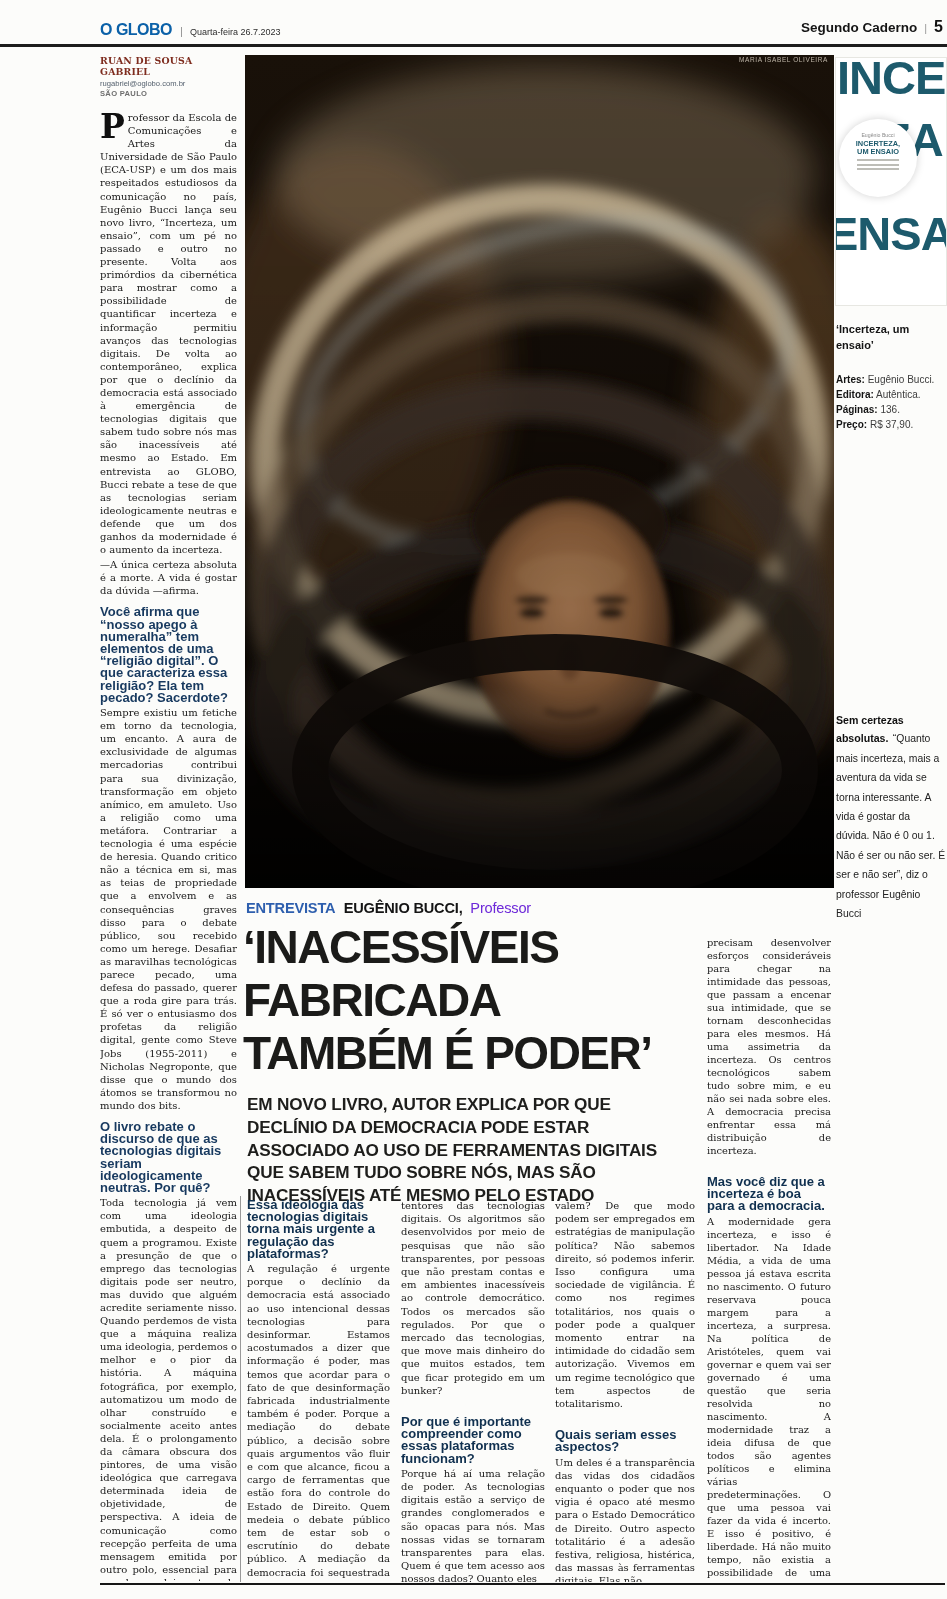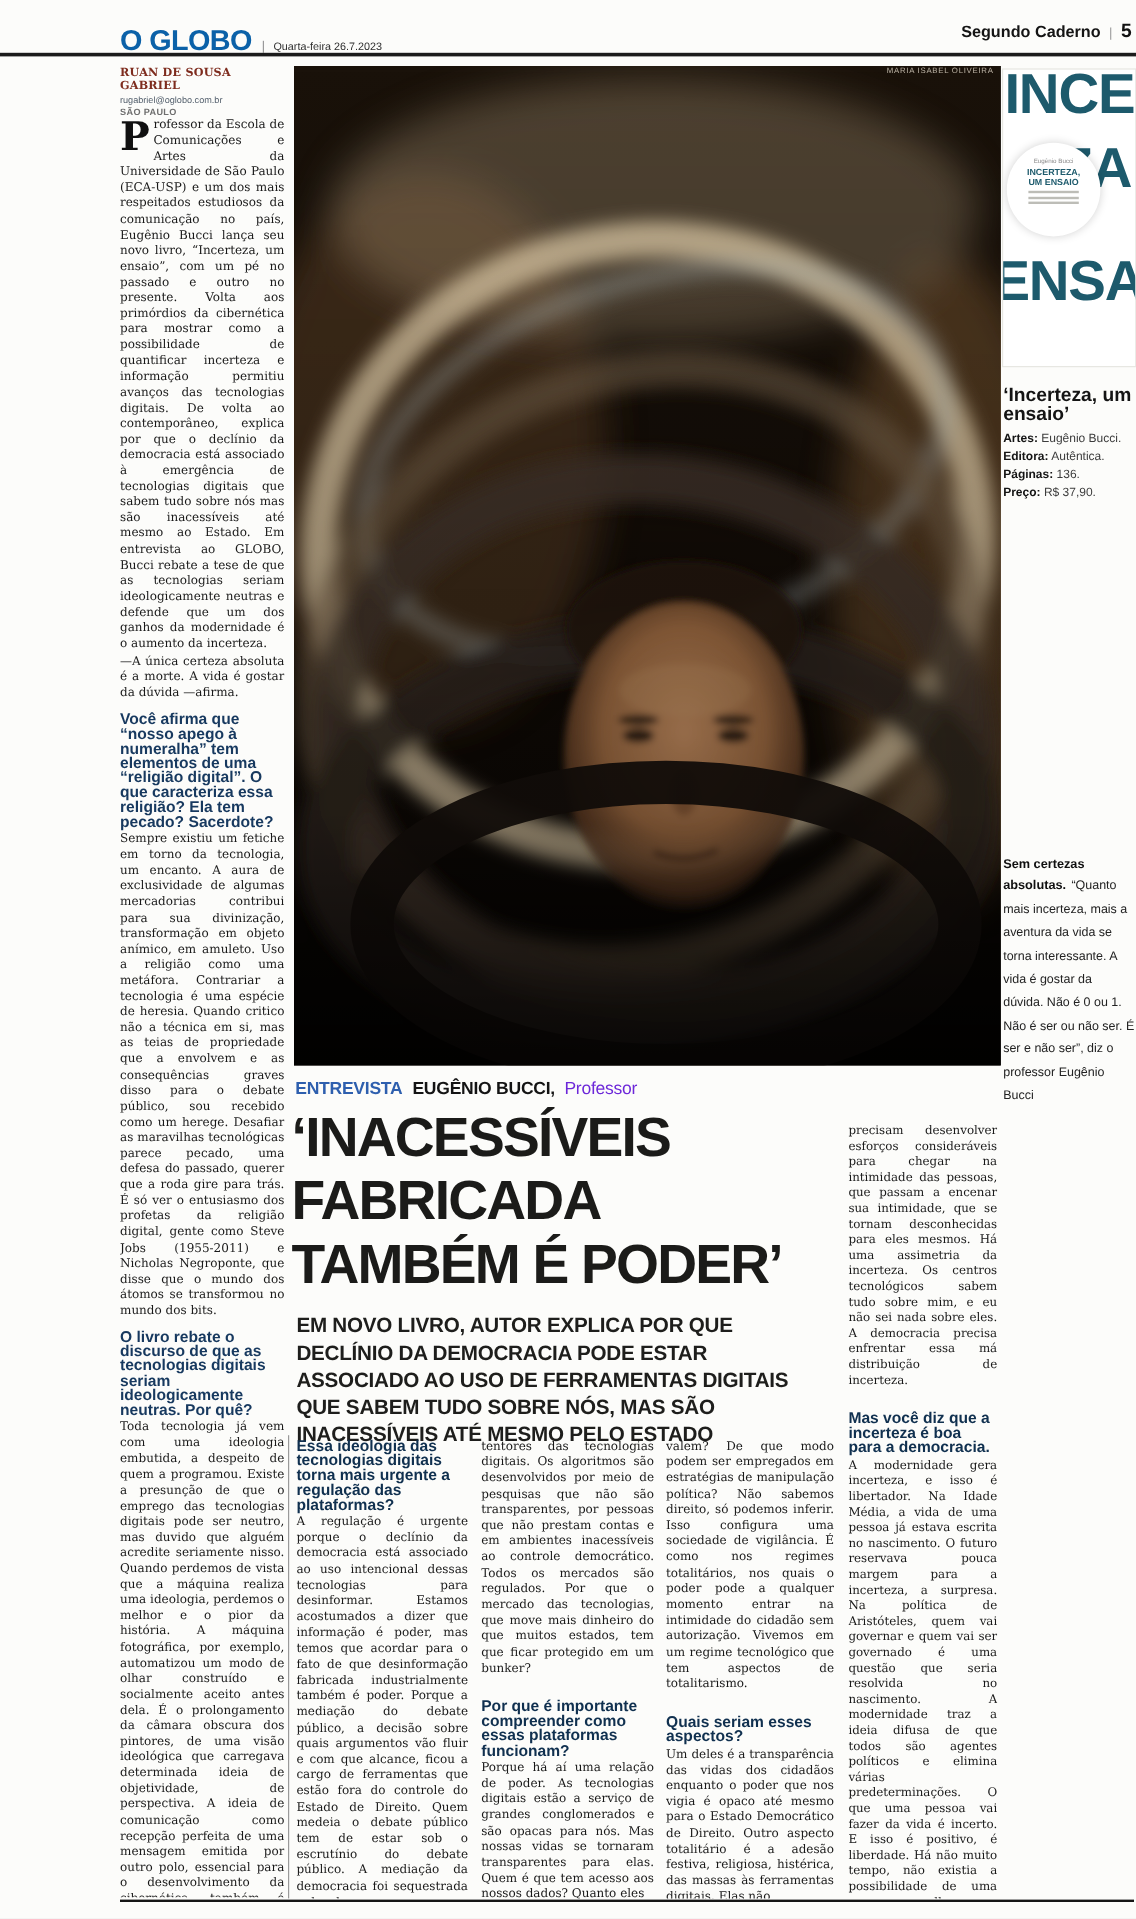--- a/index.html
+++ b/index.html
@@ -1,52 +1,52 @@
 <!DOCTYPE html>
 <html lang="pt"><head>
 <meta charset="utf-8">
 <style>
   html,body{margin:0;padding:0;background:#e8e8e6;}
   .page{position:relative;width:947px;height:1599px;background:#fcfcfa;overflow:hidden;
         font-family:"Liberation Sans",sans-serif;color:#1a1a1a;}
   
   .hdr-left{position:absolute;left:100px;top:21px;display:flex;align-items:baseline;}
-  .logo{font-weight:800;font-size:24px;letter-spacing:-.5px;color:#0b61a8;font-family:"Liberation Sans",sans-serif;}
+  .logo{font-weight:800;font-size:16px;letter-spacing:-.5px;color:#0b61a8;font-family:"Liberation Sans",sans-serif;}
   .hdr-date{margin-left:9px;padding-left:8px;border-left:1px solid #9a9a9a;font-size:9px;color:#2e2e2e;}
   .hdr-right{position:absolute;right:4px;top:18px;display:flex;align-items:baseline;}
   .hdr-section{font-size:13.5px;font-weight:600;color:#141414;}
   .hdr-sep{margin:0 7px;color:#9a9a9a;font-size:11px;}
   .hdr-pageno{font-size:16px;font-weight:800;color:#111;}
   .hdr-rule{position:absolute;left:0;top:44px;width:947px;height:3px;background:#1c1c1c;}
   
   .col-left{position:absolute;left:100px;top:55px;width:137px;height:1526px;overflow:hidden;}
   .by-author{font-family:"DejaVu Serif",serif;font-weight:bold;font-size:9.3px;color:#7e2c1e;letter-spacing:.2px;}
   .by-email{font-size:7.6px;color:#55616e;margin-top:2px;}
   .by-city{font-size:7.6px;font-weight:bold;color:#6e6e6e;margin-top:1px;letter-spacing:.3px;}
-  .byline{}
+  .byline{margin-bottom:13px;}
   .a{font-family:"DejaVu Serif",serif;font-size:10px;line-height:13.1px;text-align:justify;color:#191919;margin:0;}
   .dropcap{float:left;font-family:"DejaVu Serif",serif;font-weight:bold;font-size:33px;line-height:27px;
            padding:2px 3px 0 0;color:#101010;}
   .dash-p{margin-top:2px;}
   .q{font-size:13px;line-height:12.2px;font-weight:bold;color:#17395f;margin:9px 0 2px;text-align:left;}
   
   .photo{position:absolute;left:245px;top:55px;width:589px;height:833px;background:#0d0906;overflow:hidden;}
   .photo svg{display:block;}
   .credit{position:absolute;top:1px;right:6px;font-size:6.5px;letter-spacing:.6px;color:#d8cfc0;opacity:.85;}
   
   .cover{position:absolute;left:836px;top:58px;width:110px;height:247px;background:#ffffff;overflow:hidden;
          box-shadow:0 0 0 1px #e7e7e2;}
   .cov-row{position:absolute;font-weight:800;font-size:47px;line-height:1;color:#1d5a6c;letter-spacing:-1px;white-space:nowrap;}
   .cov-circle{position:absolute;left:3px;top:61px;width:78px;height:78px;border-radius:50%;background:#fff;
               box-shadow:0 0 8px rgba(0,0,0,.18);text-align:center;padding-top:13px;box-sizing:border-box;}
   .cov-circ-author{font-size:5.2px;color:#8a8a8a;}
   .cov-circ-title{font-size:7.4px;line-height:8.4px;font-weight:bold;color:#1d5a6c;margin-top:2px;}
   .cov-bar{width:42px;height:2px;background:#bdbdb7;margin:2.5px auto 0;}
   .bk-caption{position:absolute;left:836px;top:322px;width:110px;}
-  .bk-title{font-weight:bold;font-size:16px;line-height:15.5px;color:#141414;margin-bottom:5px;}
+  .bk-title{font-weight:bold;font-size:11px;line-height:15.5px;color:#141414;margin-bottom:19px;}
   .bk-field{font-size:10px;line-height:15px;color:#3c3c3c;}
   .bk-label{font-weight:bold;color:#141414;}
   
   .pullquote{position:absolute;left:836px;top:710px;width:110px;}
   .pq-lead{font-weight:bold;font-size:10.6px;line-height:16.4px;color:#101010;}
   .pq-text{font-size:10.4px;line-height:16.4px;color:#222;}
   
   .kicker{position:absolute;left:246px;top:900px;font-size:14.6px;font-weight:bold;letter-spacing:-.2px;}
   .kick-label{color:#2e5fae;}
   .kick-name{color:#141414;margin-left:5px;}

